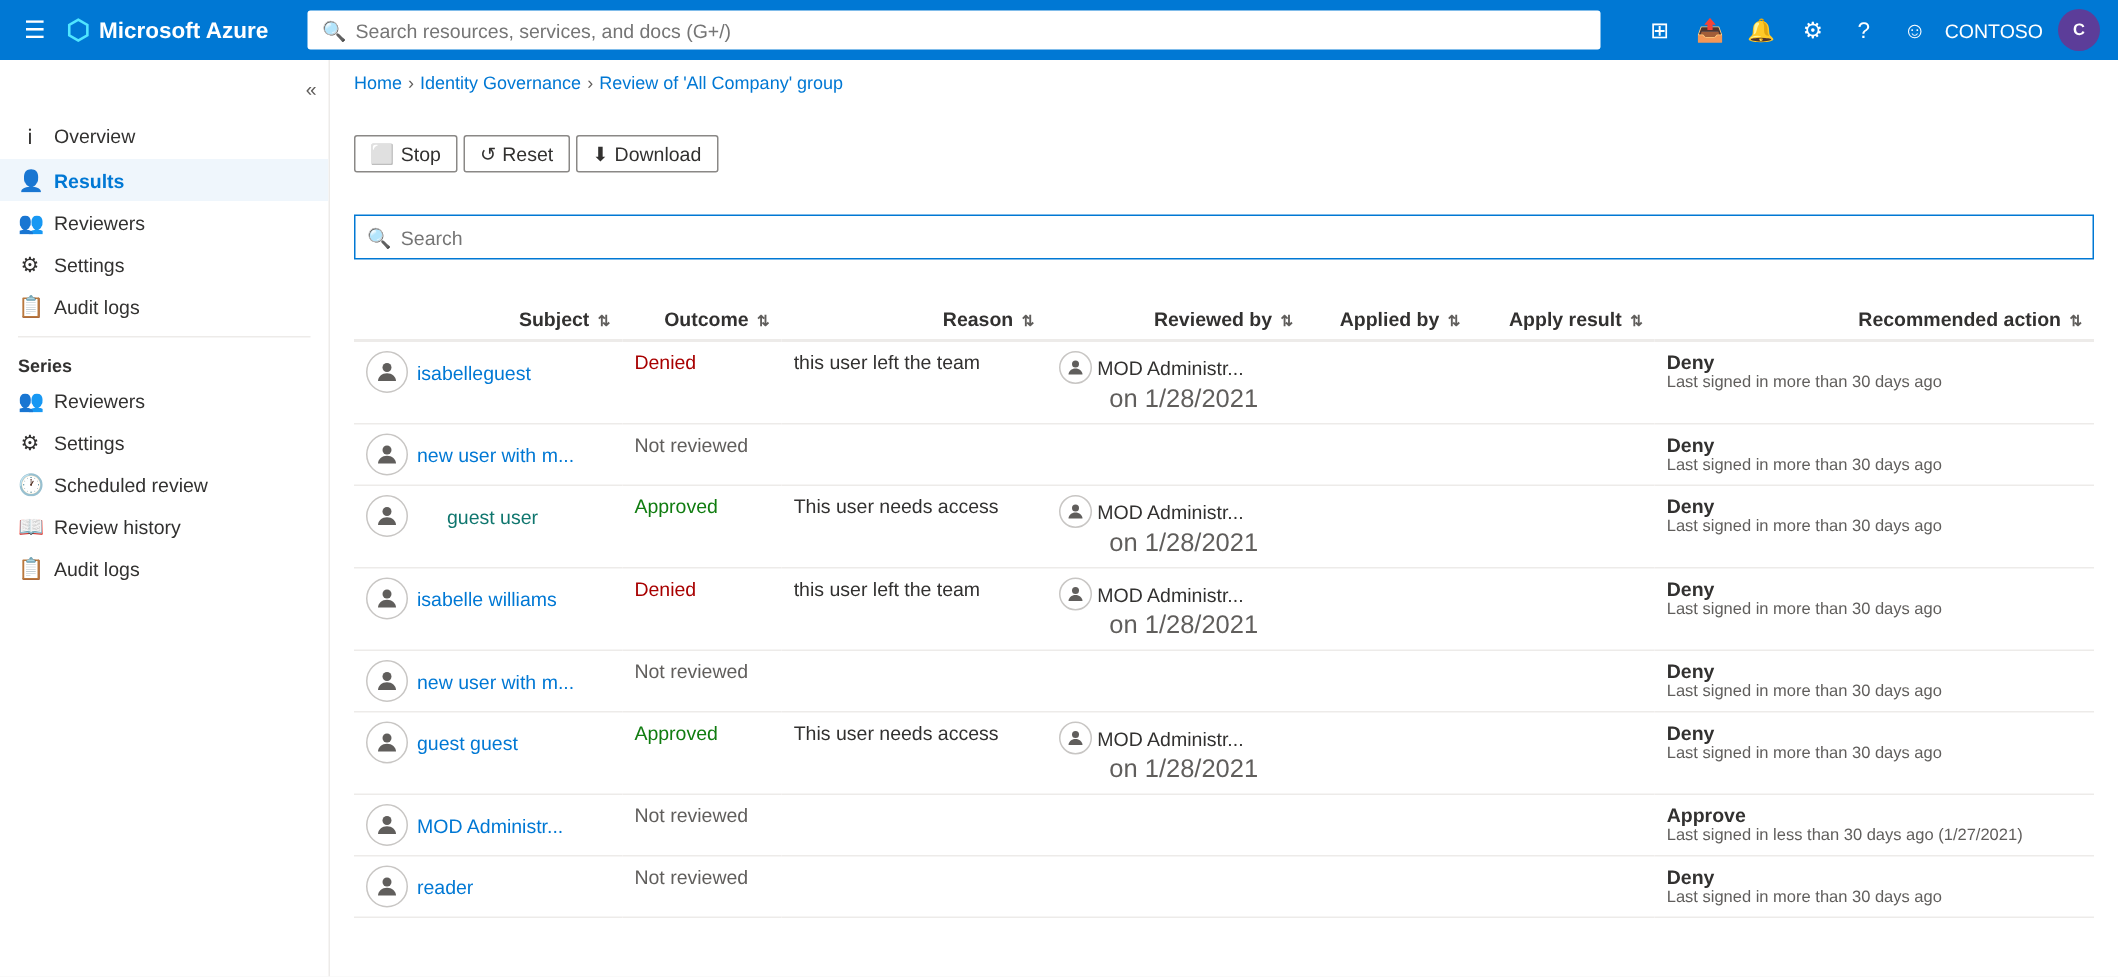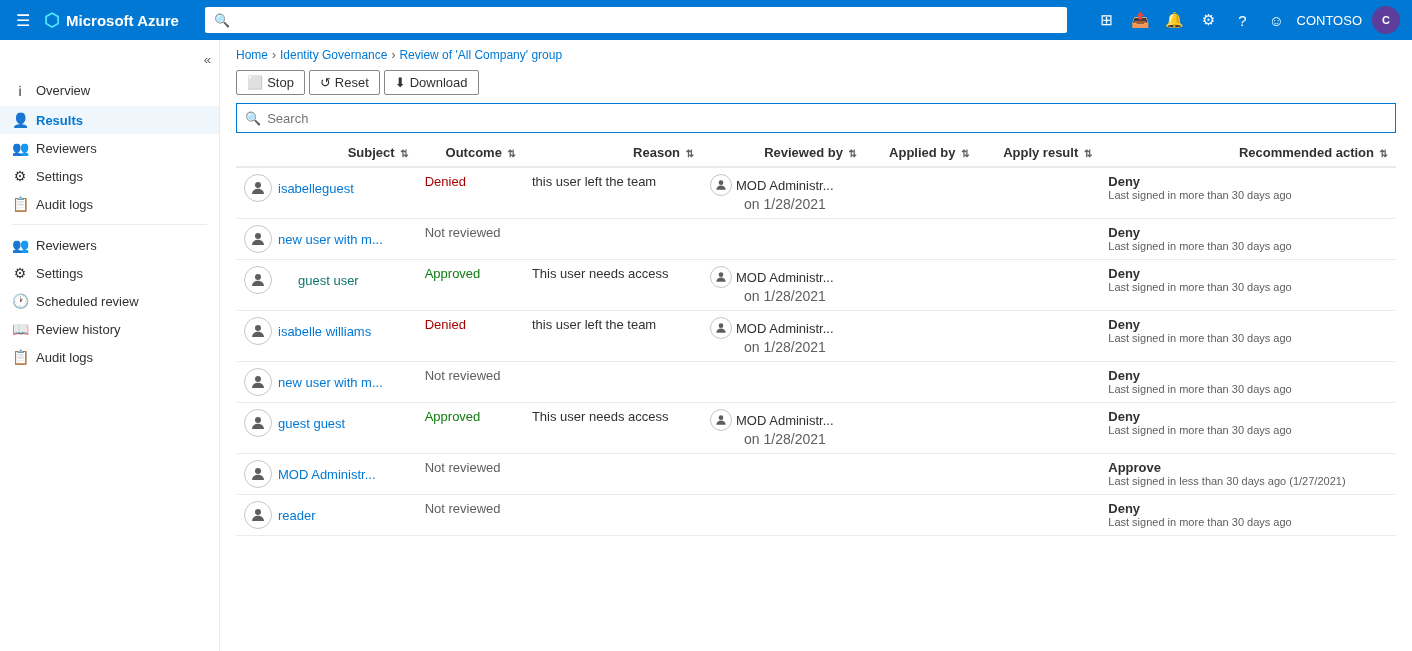--- a/index.html
+++ b/index.html
@@ -89,20 +89,21 @@
     .sidebar-item .si-icon { font-size: 14px; width: 16px; text-align: center; }
     .sidebar-divider { height: 1px; background: #edebe9; margin: 6px 12px; }
 
     
     .content-area {
       flex: 1;
       display: flex;
       flex-direction: column;
       background: #fff;
       overflow: hidden;
+      gap: 20px;
     }
 
     
     .breadcrumb {
       padding: 8px 16px 0 16px;
       display: flex;
       align-items: center;
       gap: 4px;
       font-size: 12px;
       color: #0078d4;
@@ -179,39 +180,40 @@
     .user-cell { display: flex; align-items: center; gap: 6px; }
     .user-avatar-sm {
       width: 28px; height: 28px;
       border: 1px solid #c8c6c4;
       border-radius: 50%;
       display: flex; align-items: center; justify-content: center;
       font-size: 16px; color: #605e5c; flex-shrink: 0;
     }
     .reviewed-by-cell { display: flex; flex-direction: column; }
     .reviewer-name { display: flex; align-items: center; gap: 4px; }
-    .reviewer-date { font-size: 14px; color: #605e5c; margin-left: 34px; }
+    .reviewer-date { font-size: 17px; color: #605e5c; margin-left: 34px; }
     .rec-action-cell { display: flex; flex-direction: column; }
     .rec-action-main { font-weight: 700; }
     .rec-action-sub { font-size: 11px; color: #605e5c; }
     .badge-denied { color: #a80000; }
     .badge-approved { color: #107c10; }
     .badge-not-reviewed { color: #605e5c; }
   </style>
 </head>
 <body>
 
 <div class="topbar">
   <div class="topbar-hamburger">☰</div>
   <div class="topbar-logo">
     <span class="azure-icon">⬡</span>
     <span>Microsoft Azure</span>
   </div>
   <div class="topbar-search">
     <span style="color:#605e5c;">🔍</span>
+    <input type="text" placeholder="Search resources, services, and docs (G+/)" style="">
   </div>
   <div class="topbar-icons">
     <div class="topbar-icon-btn">⊞</div>
     <div class="topbar-icon-btn">📤</div>
     <div class="topbar-icon-btn">🔔</div>
     <div class="topbar-icon-btn">⚙</div>
     <div class="topbar-icon-btn">?</div>
     <div class="topbar-icon-btn">☺</div>
     <span class="topbar-org">CONTOSO</span>
     <div class="topbar-avatar">C</div>
@@ -242,20 +244,21 @@
       <span class="si-icon">⚙</span>
       <span>Settings</span>
     </div>
     <div class="sidebar-item">
       <span class="si-icon">📋</span>
       <span>Audit logs</span>
     </div>
 
     <div class="sidebar-divider"></div>
 
+    <div class="sidebar-section-label">Series</div>
 
     <div class="sidebar-item">
       <span class="si-icon">👥</span>
       <span>Reviewers</span>
     </div>
     <div class="sidebar-item">
       <span class="si-icon">⚙</span>
       <span>Settings</span>
     </div>
     <div class="sidebar-item">

